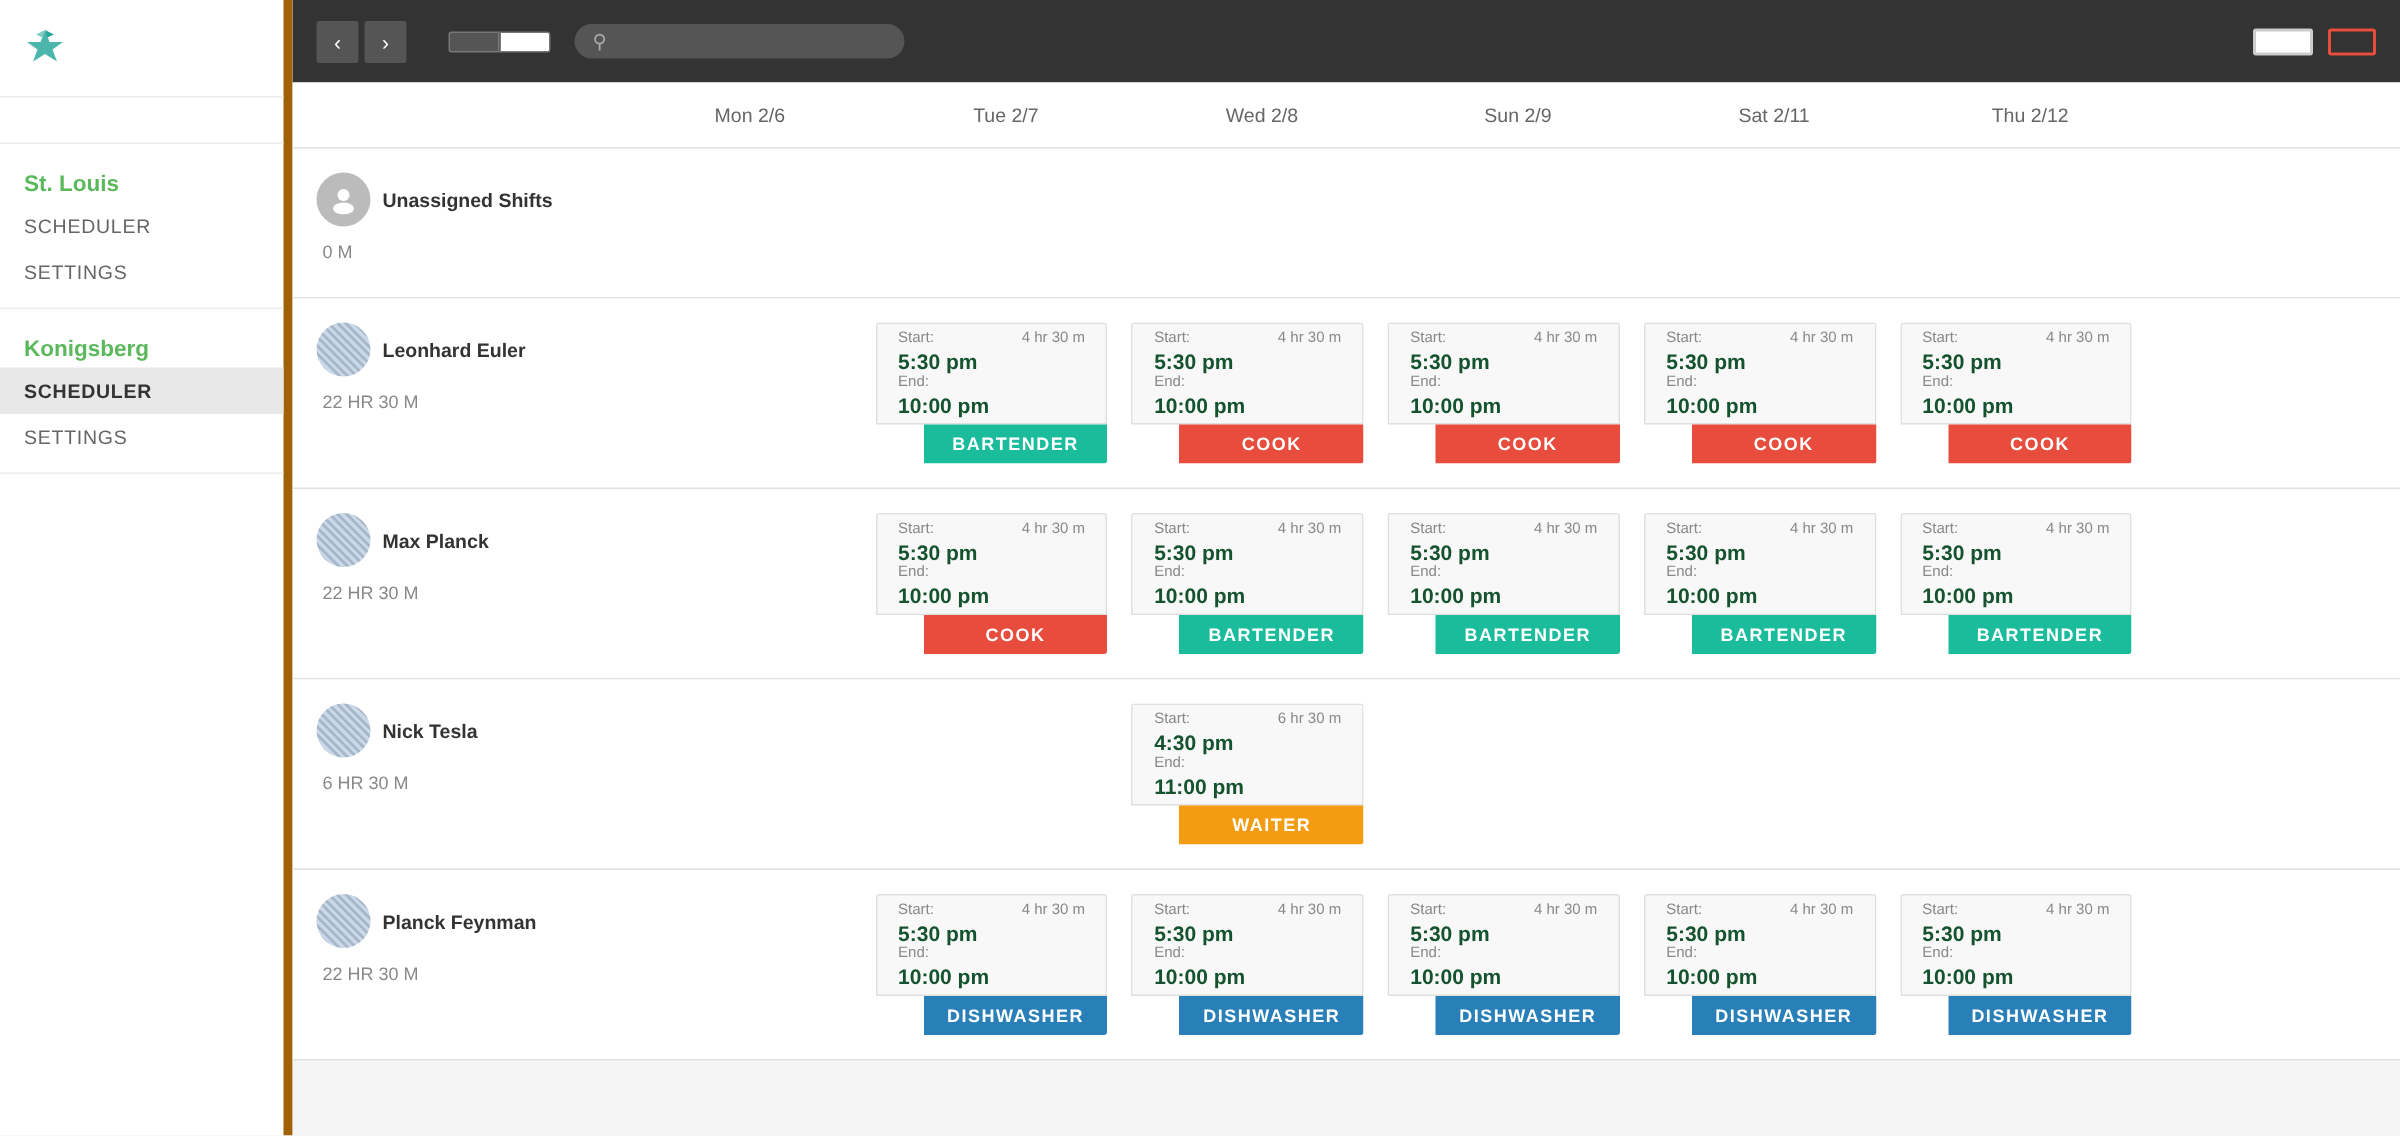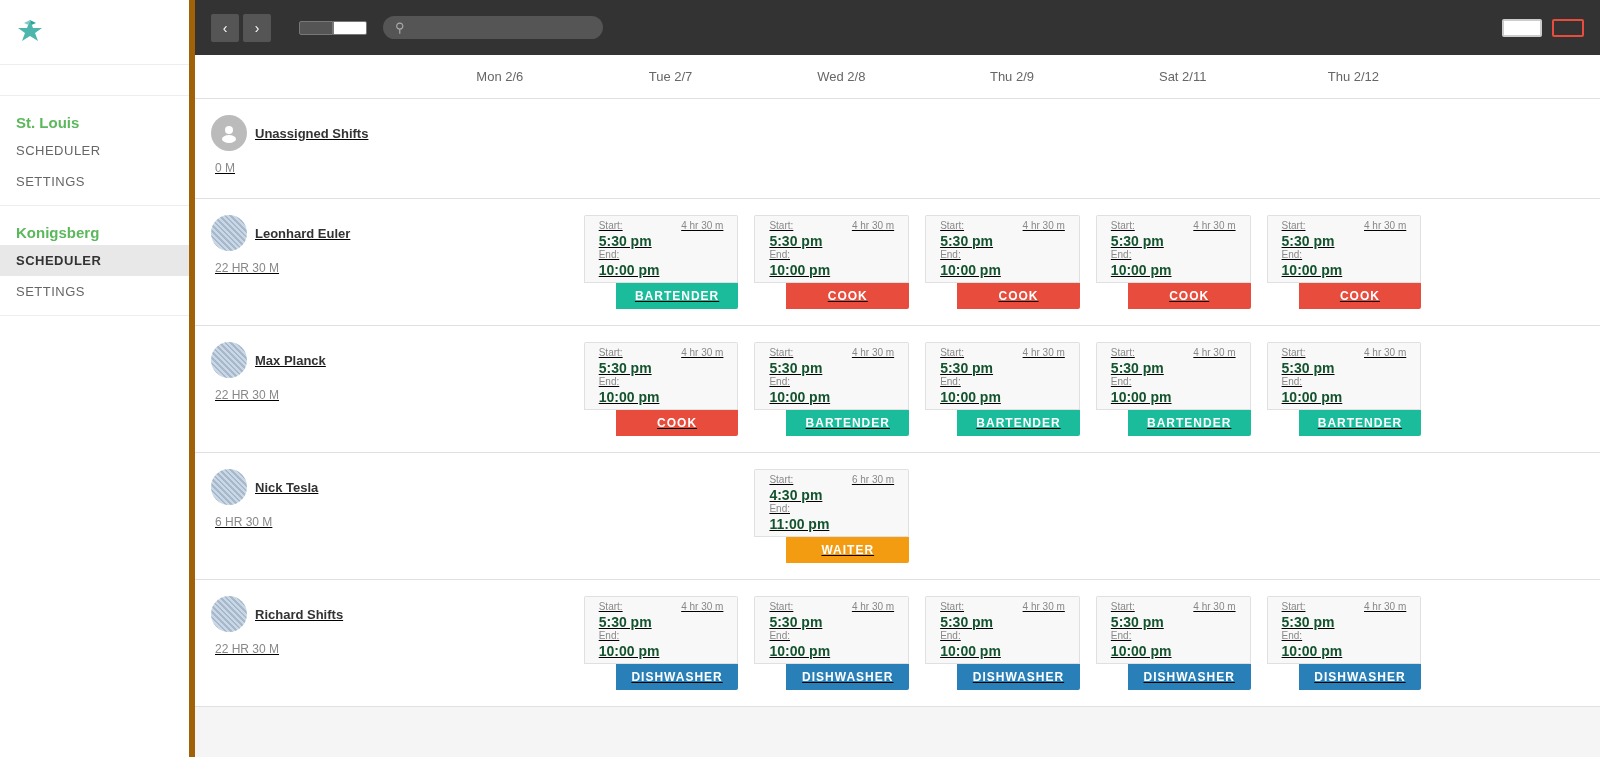--- a/index.html
+++ b/index.html
@@ -197,21 +197,20 @@
     .day-header-spacer { }
 
     
     .employee-row {
       display: grid;
       grid-template-columns: 210px repeat(7, 1fr);
       border-bottom: 1px solid #e0e0e0;
       background: #fff;
       min-height: 100px;
       padding: 12px 0;
-      text-decoration: underline;
     }
     .employee-info {
       display: flex;
       flex-direction: column;
       align-items: flex-start;
       padding: 4px 16px;
     }
     .employee-header {
       display: flex;
       align-items: center;
@@ -336,21 +335,21 @@
 
   <div id="schedule">
     <div class="grid-container">
 
       <div class="day-headers">
         <div class="day-header-spacer"></div>
 
       <div class="day-header">Mon 2/6</div>
           <div class="day-header">Tue 2/7</div>
           <div class="day-header">Wed 2/8</div>
-          <div class="day-header">Thu 2/9</div>
+          <div class="day-header">Sun 2/9</div>
           <div class="day-header">Sat 2/11</div>
           <div class="day-header">Thu 2/12</div>
         </div>
 
     <div class="employee-row">
           <div class="employee-info">
             <div class="employee-header">
               <div class="avatar grey">
                 <svg viewBox="0 0 20 20" fill="#fff">
                   <circle cx="10" cy="7" r="4"></circle>
@@ -579,21 +578,21 @@
           </div>
           <div class="shift-cell"></div>
           <div class="shift-cell"></div>
           <div class="shift-cell"></div>
           <div class="shift-cell"></div>
         </div>
         <div class="employee-row">
           <div class="employee-info">
             <div class="employee-header">
               <div class="avatar pattern"></div>
-              <span class="employee-name">Richard Shifts</span>
+              <span class="employee-name">Planck Feynman</span>
             </div>
             <div class="employee-hours">22 HR 30 M</div>
           </div>
           <div class="shift-cell"></div>
           <div class="shift-cell">
             <div class="shift-card">
               <div class="shift-info">
                 <div class="shift-info-row">
                   <span>Start:</span>
                   <span>4 hr 30 m</span>

